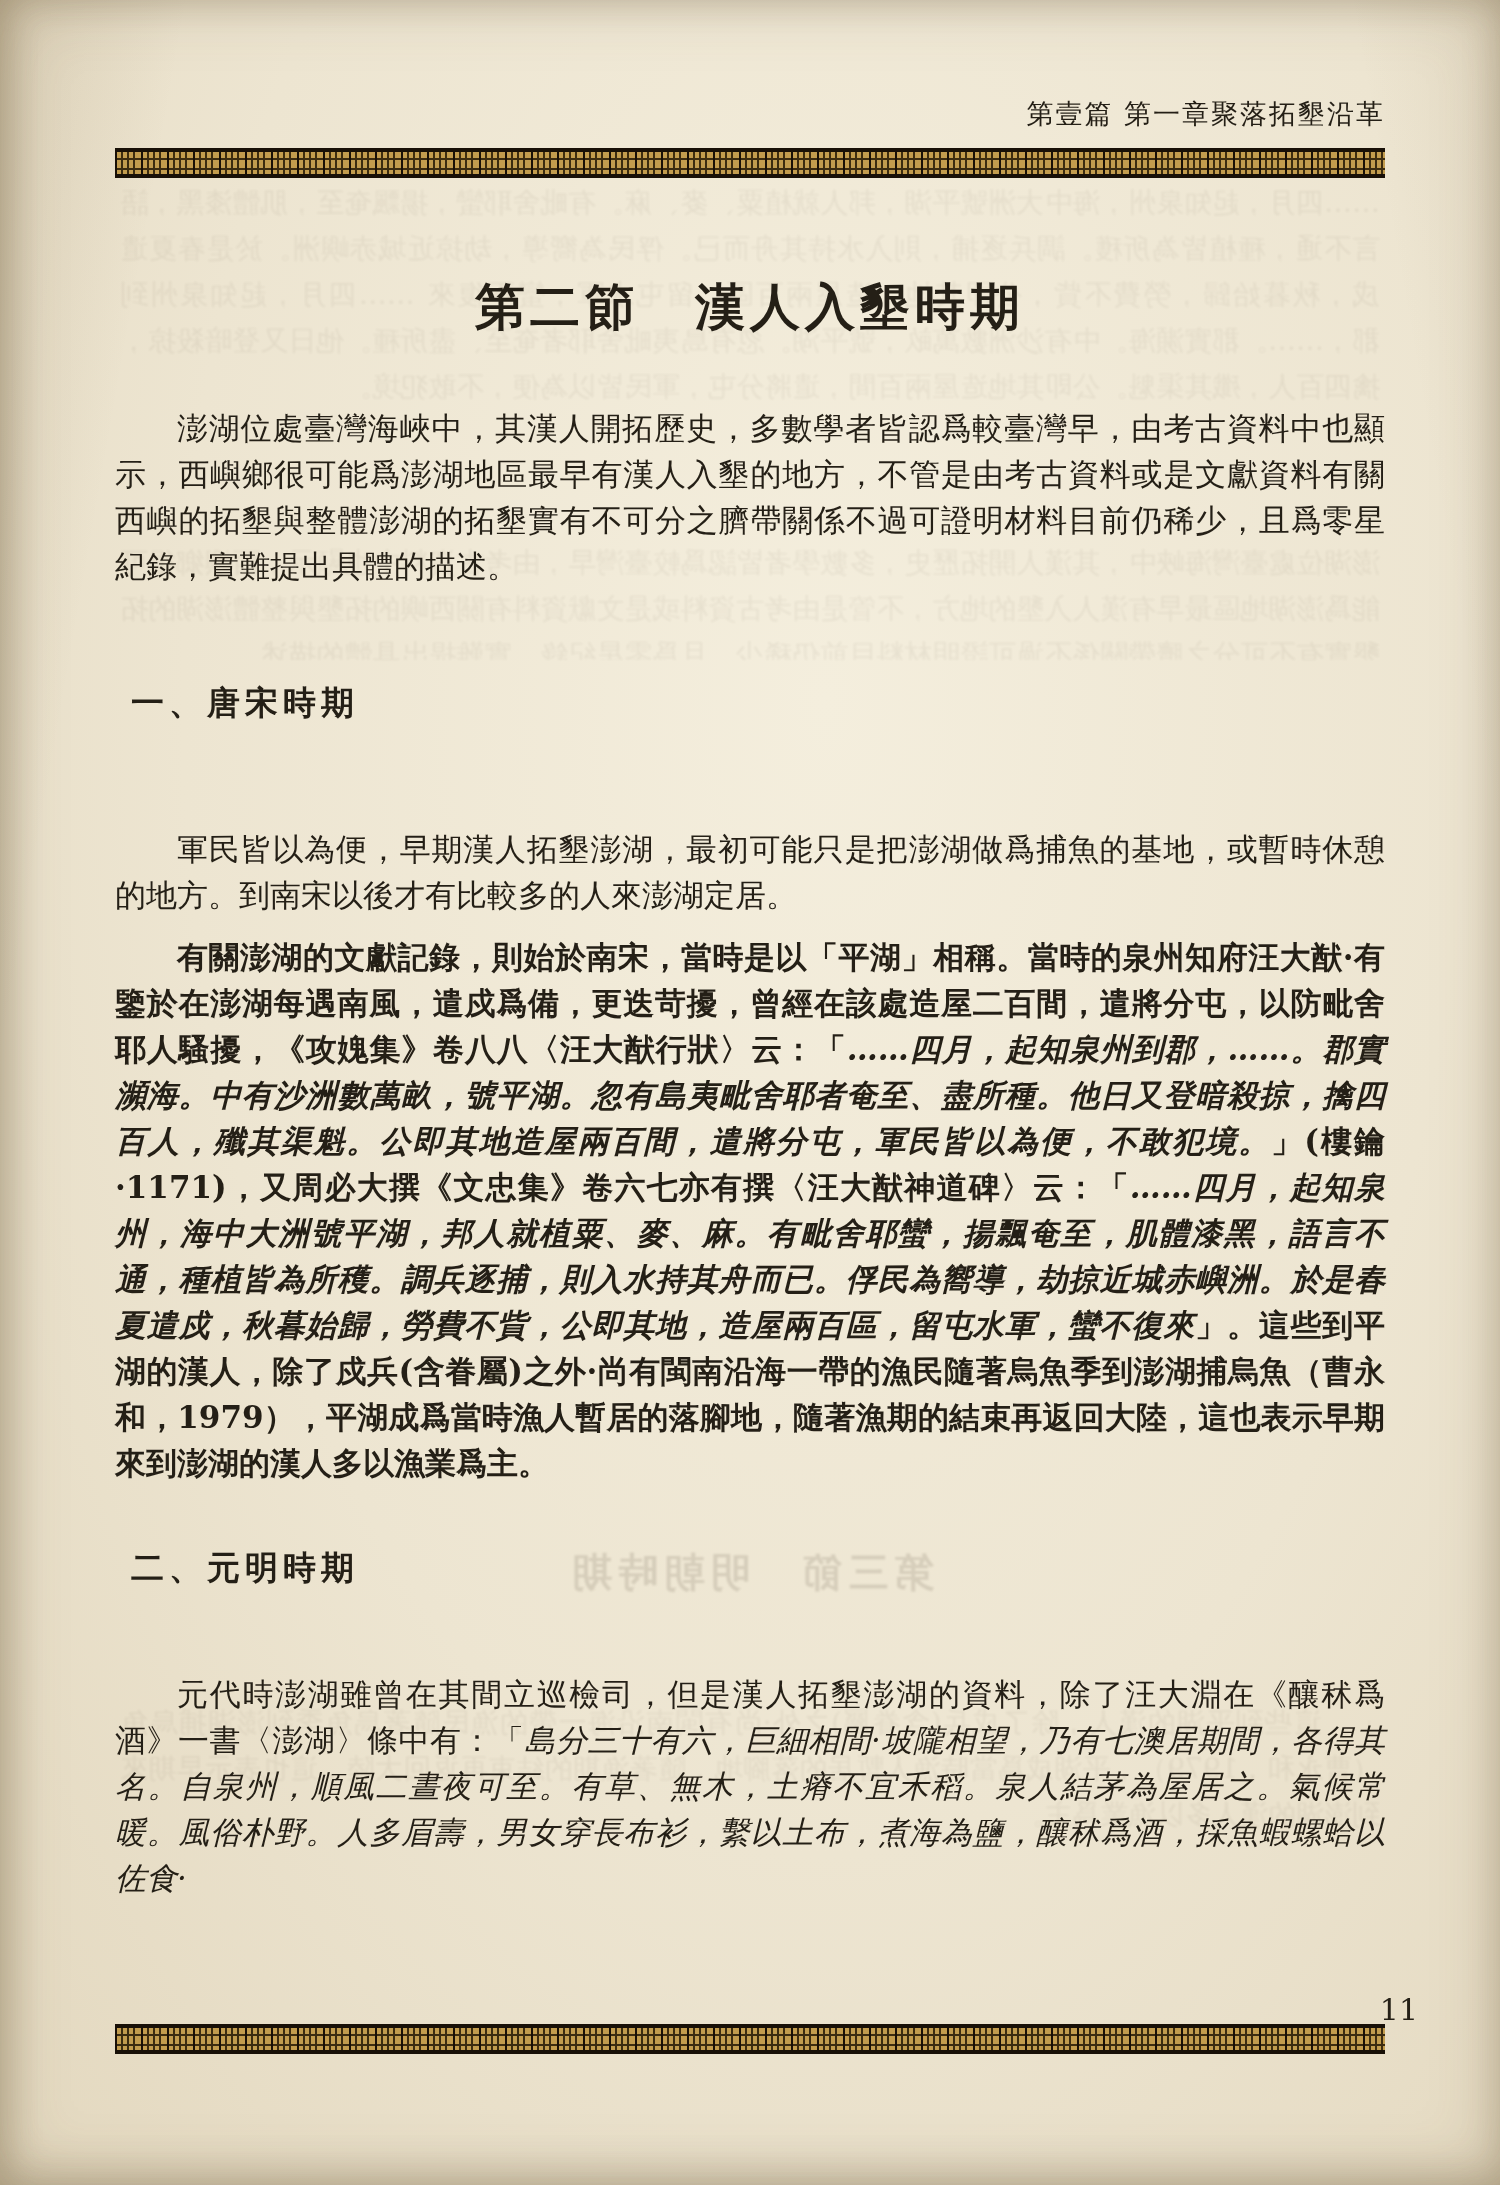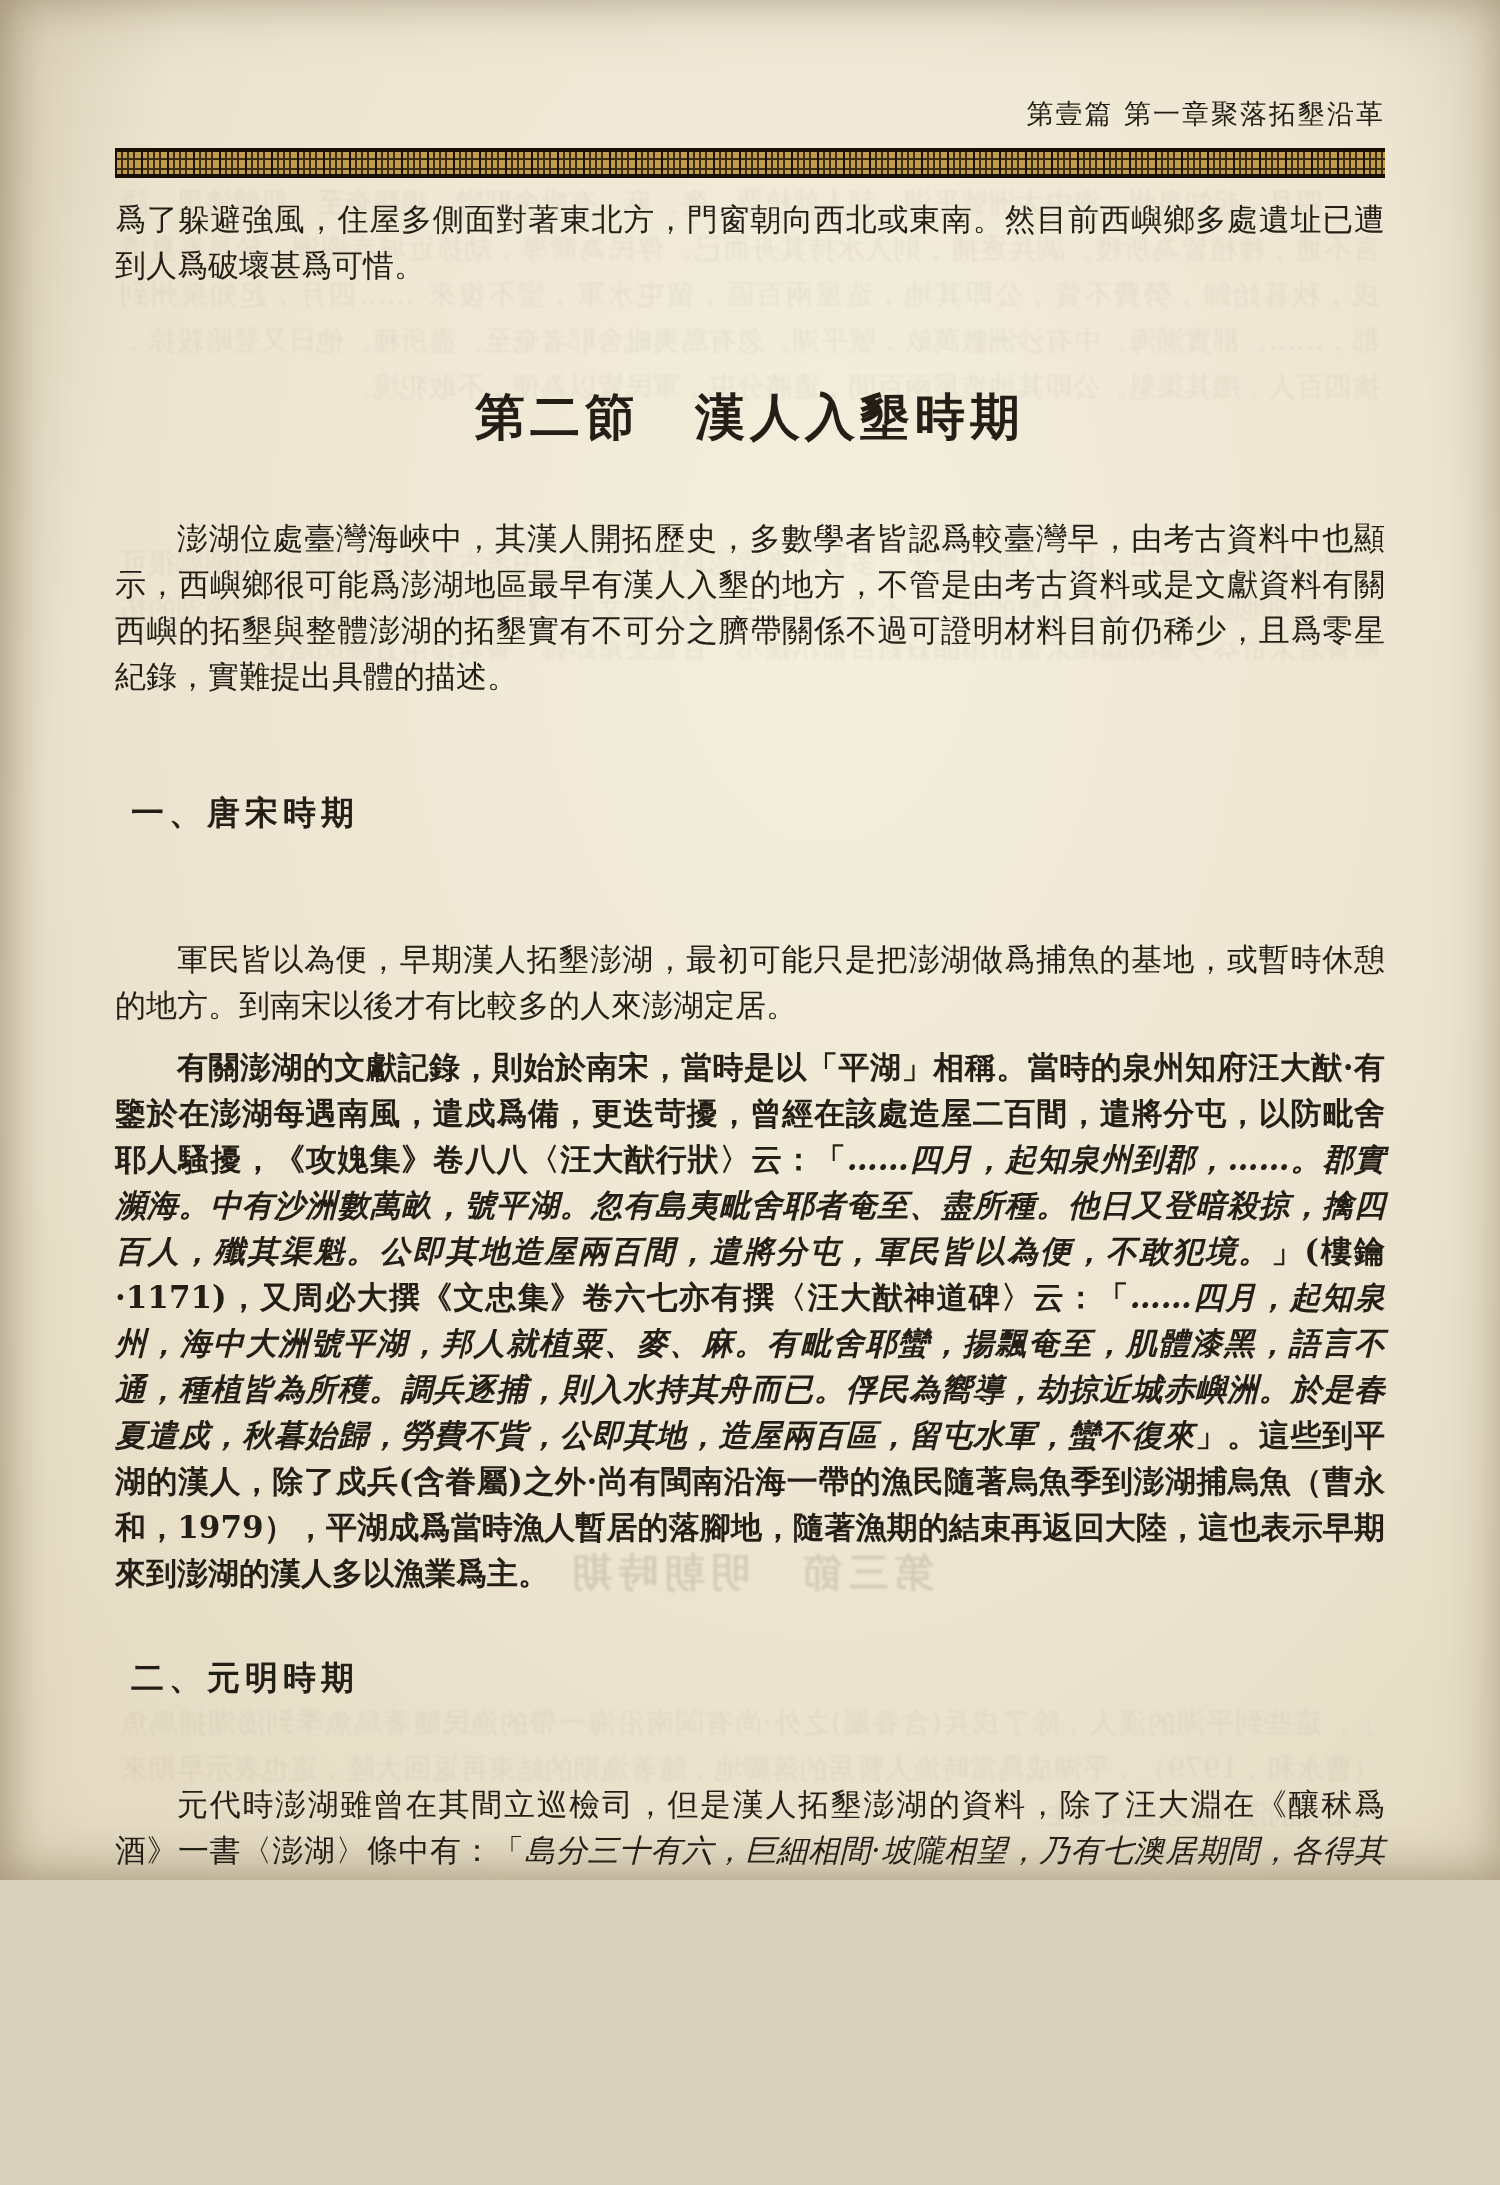--- a/index.html
+++ b/index.html
@@ -1,19 +1,19 @@
 <!DOCTYPE html>
 <html><head>
 <meta charset="utf-8">
 <style>
   html, body { margin: 0; padding: 0; background: #d9d1bd; }
   .page {
     position: relative;
     width: 1500px;
-    height: 1880px;
+    height: 2185px;
     margin: 0 auto;
     overflow: hidden;
     color: #241f16;
     font-family: "DejaVu Serif", "Liberation Serif", serif;
     background:
       linear-gradient(100deg, rgba(110,85,45,.12), rgba(110,85,45,0) 10%),
       linear-gradient(260deg, rgba(110,85,45,.07), rgba(110,85,45,0) 8%),
       radial-gradient(ellipse at 55% 32%, #f4eedd 0%, #ede5d1 55%, #e3d8bf 100%);
   }
   .page::after {
@@ -120,21 +120,20 @@
   <div class="ghost ghost-block" style="top:1700px; left:120px; width:1260px; height:160px;">
     <span>」。這些到平湖的漢人，除了戍兵(含眷屬)之外·尚有閩南沿海一帶的漁民隨著烏魚季到澎湖捕烏魚（曹永和，1979），平湖成爲當時漁人暫居的落腳地，隨著漁期的結束再返回大陸，這也表示早期來到澎湖的漢人多以漁業爲主。</span>
   </div>
 
   <div class="content">
 
     <div class="running-header">第壹篇 第一章聚落拓墾沿革</div>
 
     <div class="band band-top"></div>
 
-    <p class="para p-continuation">爲了躲避強風，住屋多側面對著東北方，門窗朝向西北或東南。然目前西嶼鄉多處遺址已遭到人爲破壞甚爲可惜。</p>
 
     <h1 class="section-title">第二節　漢人入墾時期</h1>
 
     <p class="para indent section-intro">澎湖位處臺灣海峽中，其漢人開拓歷史，多數學者皆認爲較臺灣早，由考古資料中也顯示，西嶼鄉很可能爲澎湖地區最早有漢人入墾的地方，不管是由考古資料或是文獻資料有關西嶼的拓墾與整體澎湖的拓墾實有不可分之臍帶關係不過可證明材料目前仍稀少，且爲零星紀錄，實難提出具體的描述。</p>
 
     <h2 class="sub-heading h2-1">一、唐宋時期</h2>
 
     <p class="para indent s1p1">軍民皆以為便，早期漢人拓墾澎湖，最初可能只是把澎湖做爲捕魚的基地，或暫時休憩的地方。到南宋以後才有比較多的人來澎湖定居。</p>
 
     <p class="para indent s1p2">

